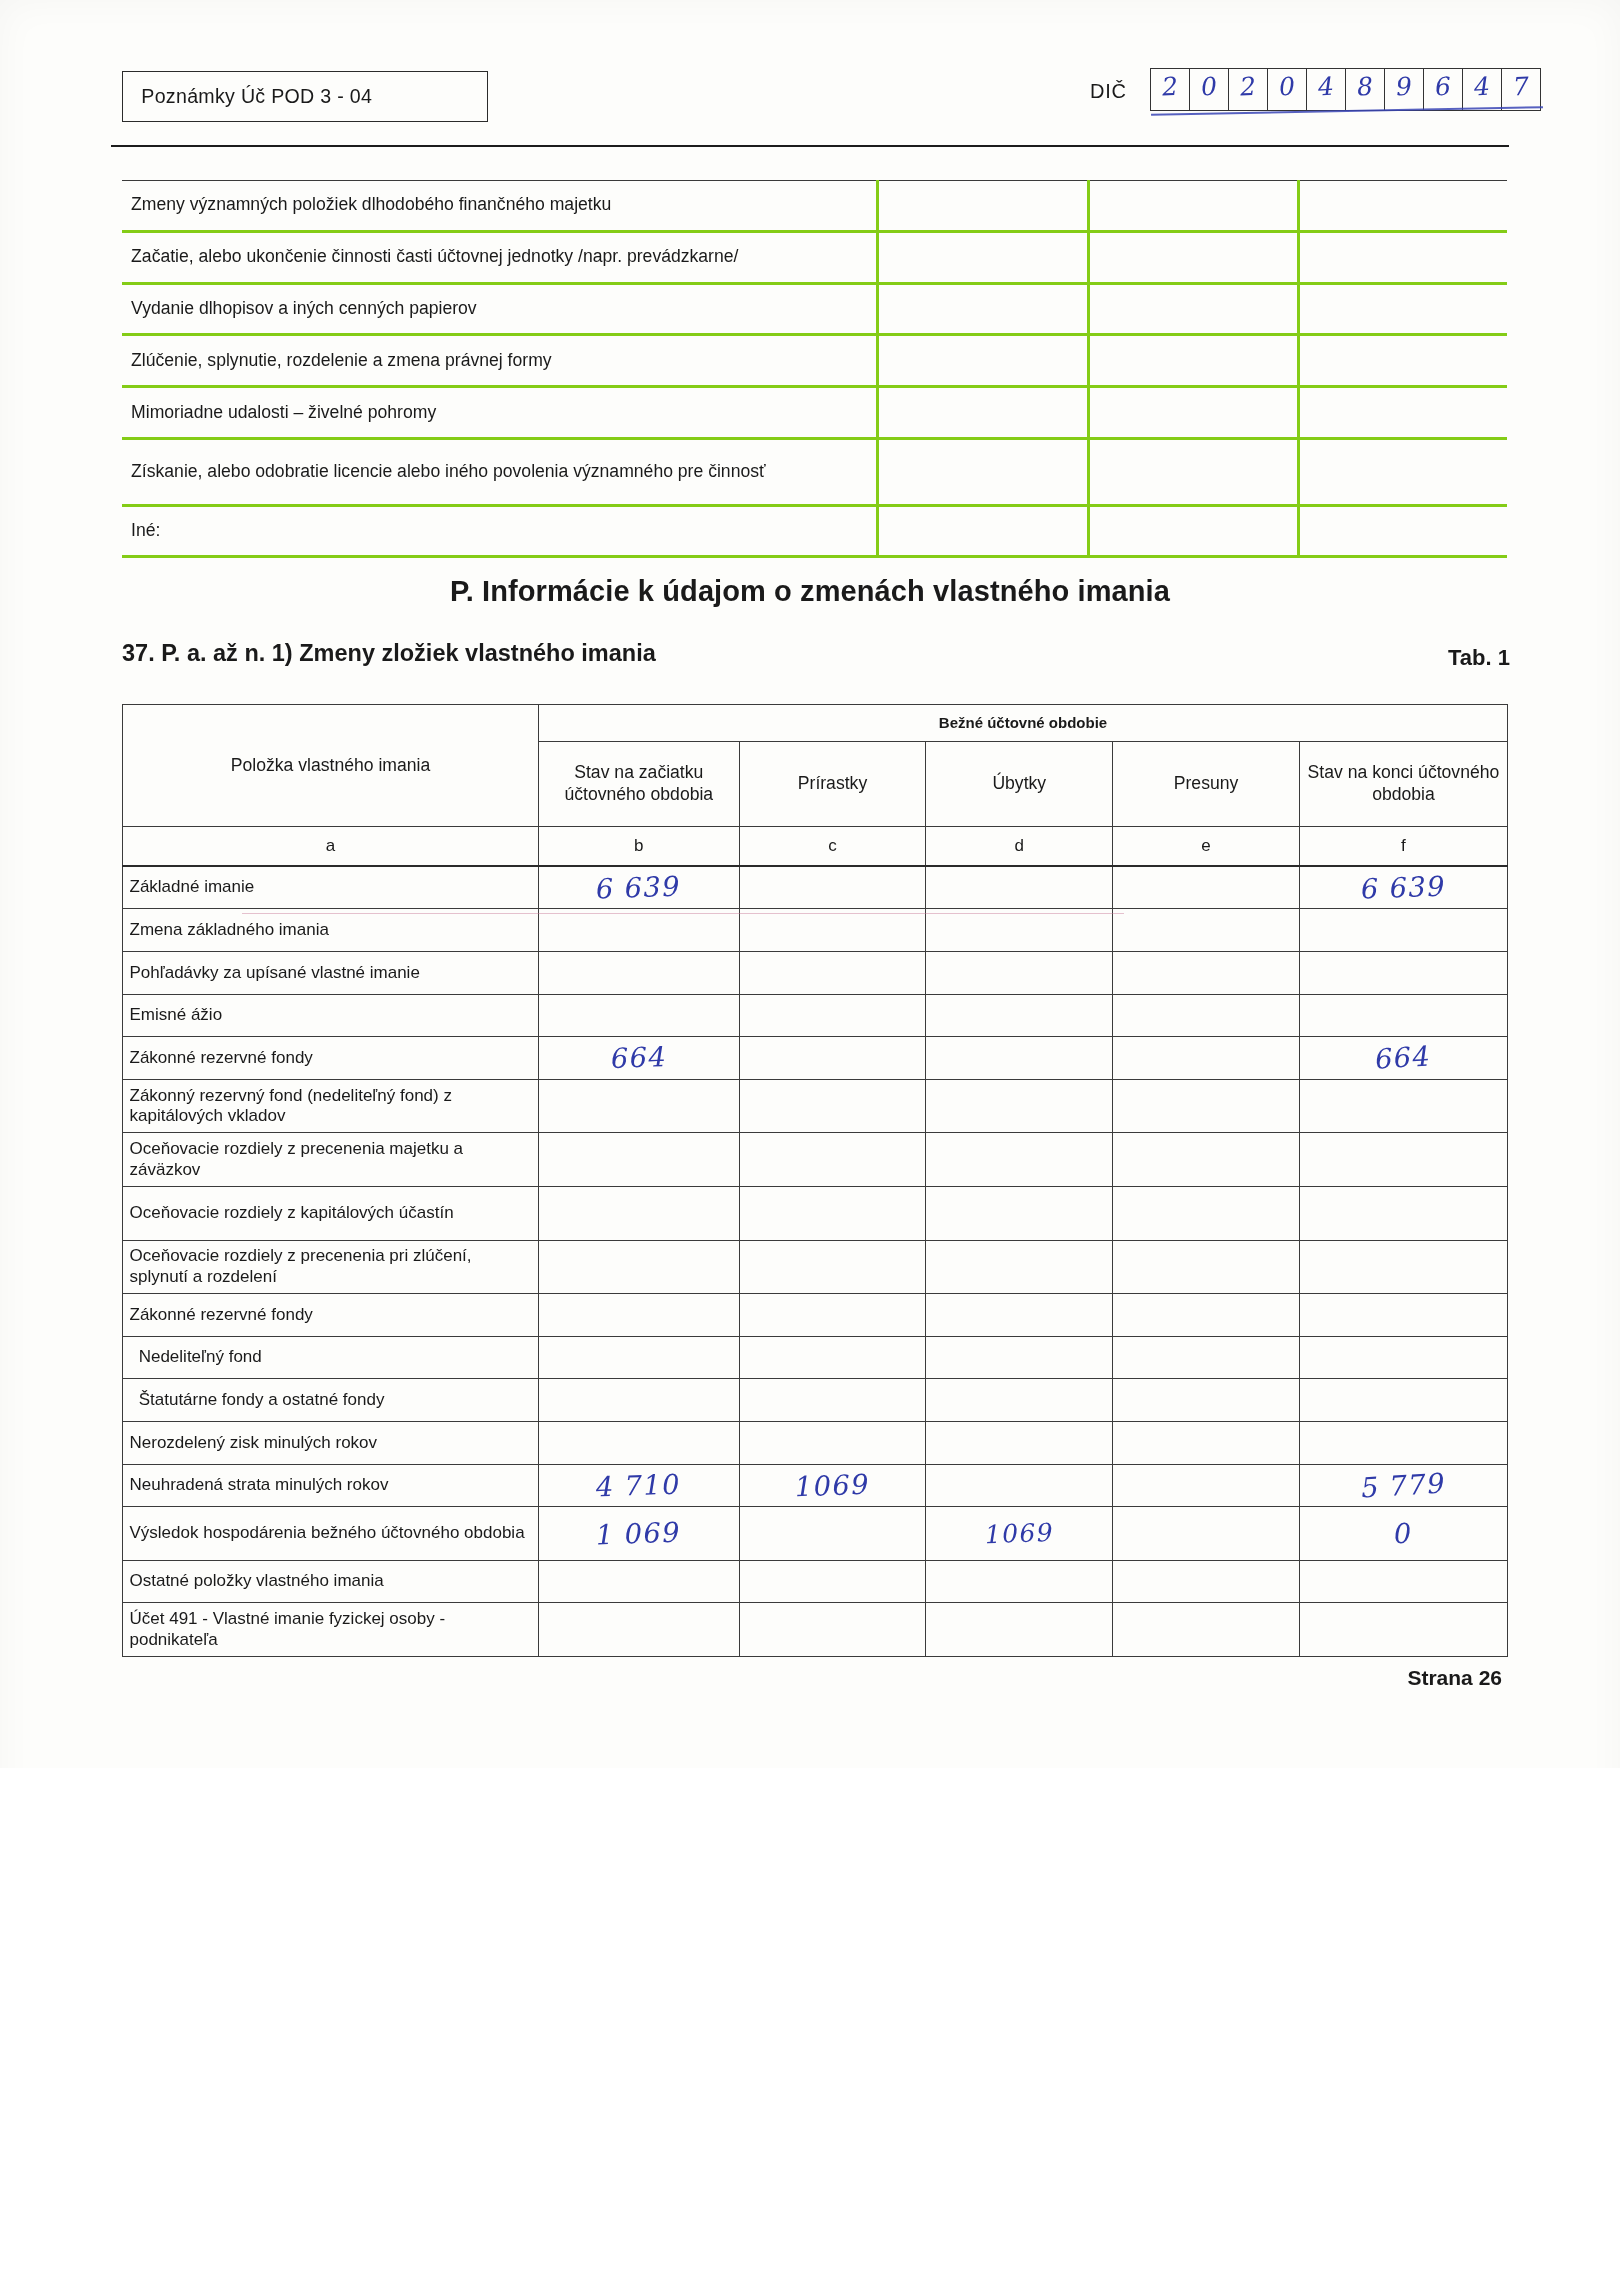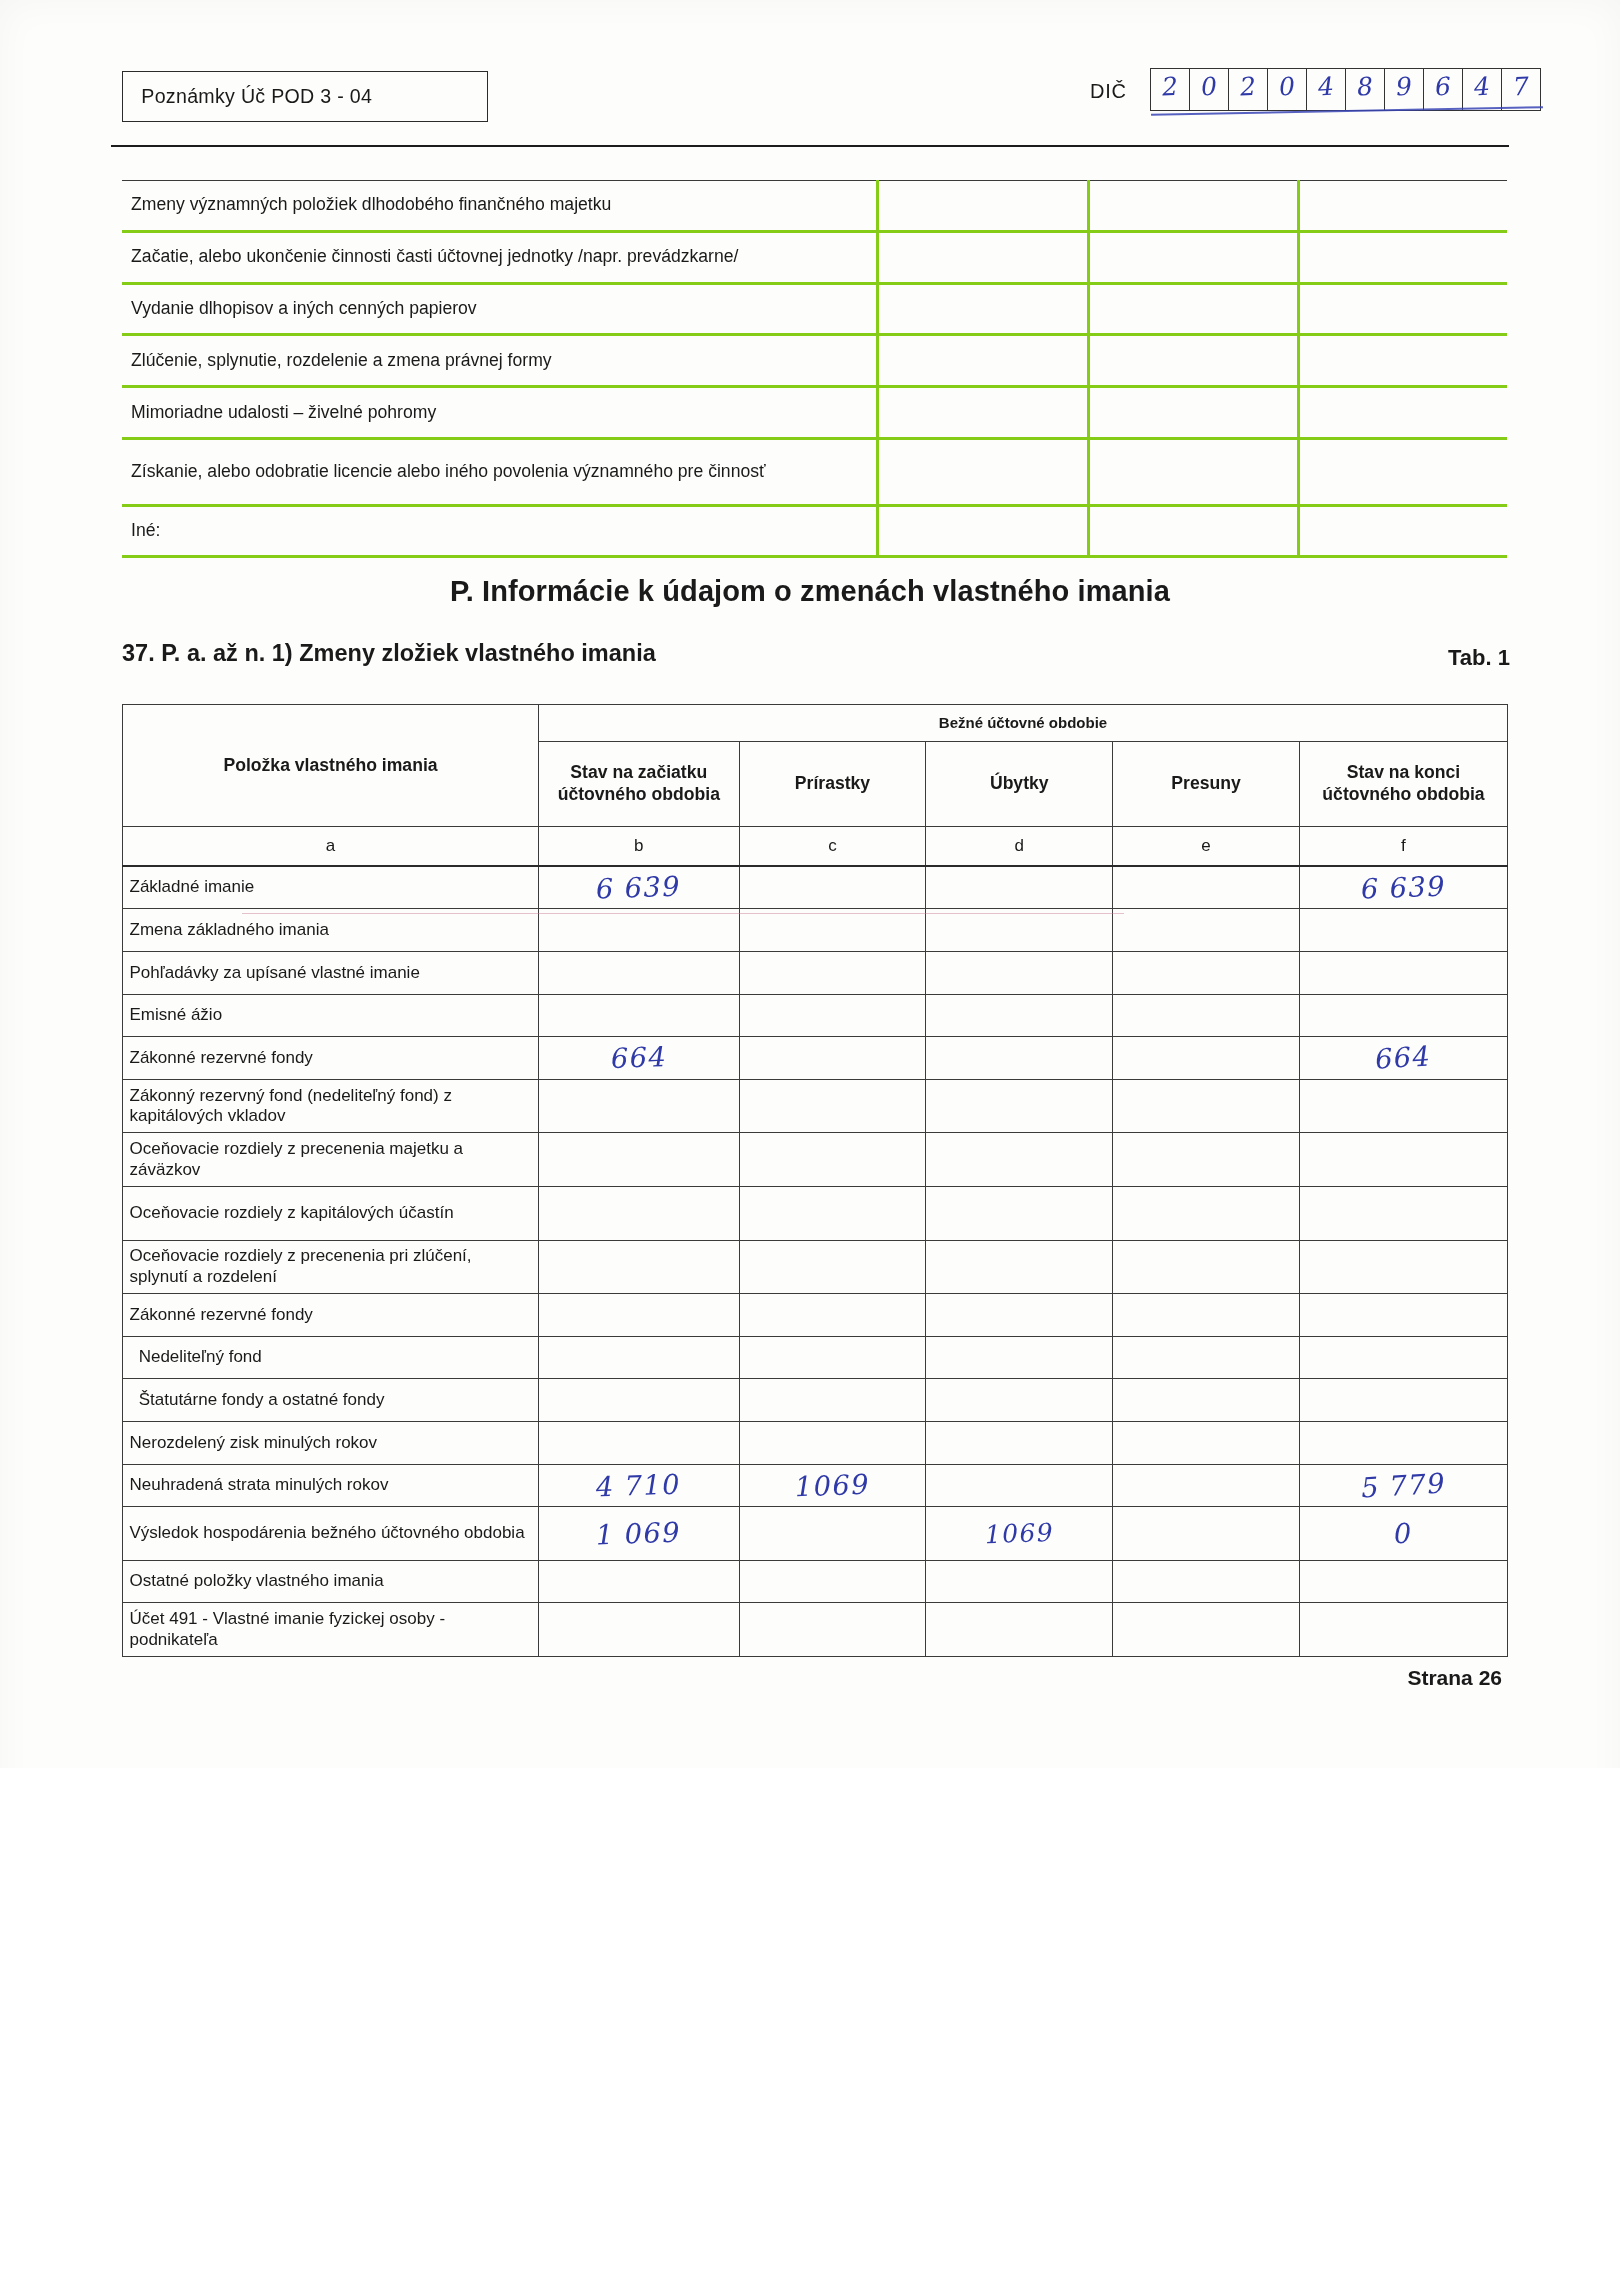--- a/index.html
+++ b/index.html
@@ -166,21 +166,21 @@
     vertical-align: middle;
   }
   .eq .hdr-top {
     text-align: center;
     font-weight: bold;
     font-size: 15px;
     height: 29px;
   }
   .eq .hdr-main {
     text-align: center;
-    font-weight: bold;
+    font-weight: normal;
     font-size: 17.6px;
     height: 78px;
     line-height: 1.25;
   }
   .eq .hdr-letter {
     text-align: center;
     font-size: 17px;
     height: 31px;
     border-bottom: 2px solid #2a2a2a;
   }

